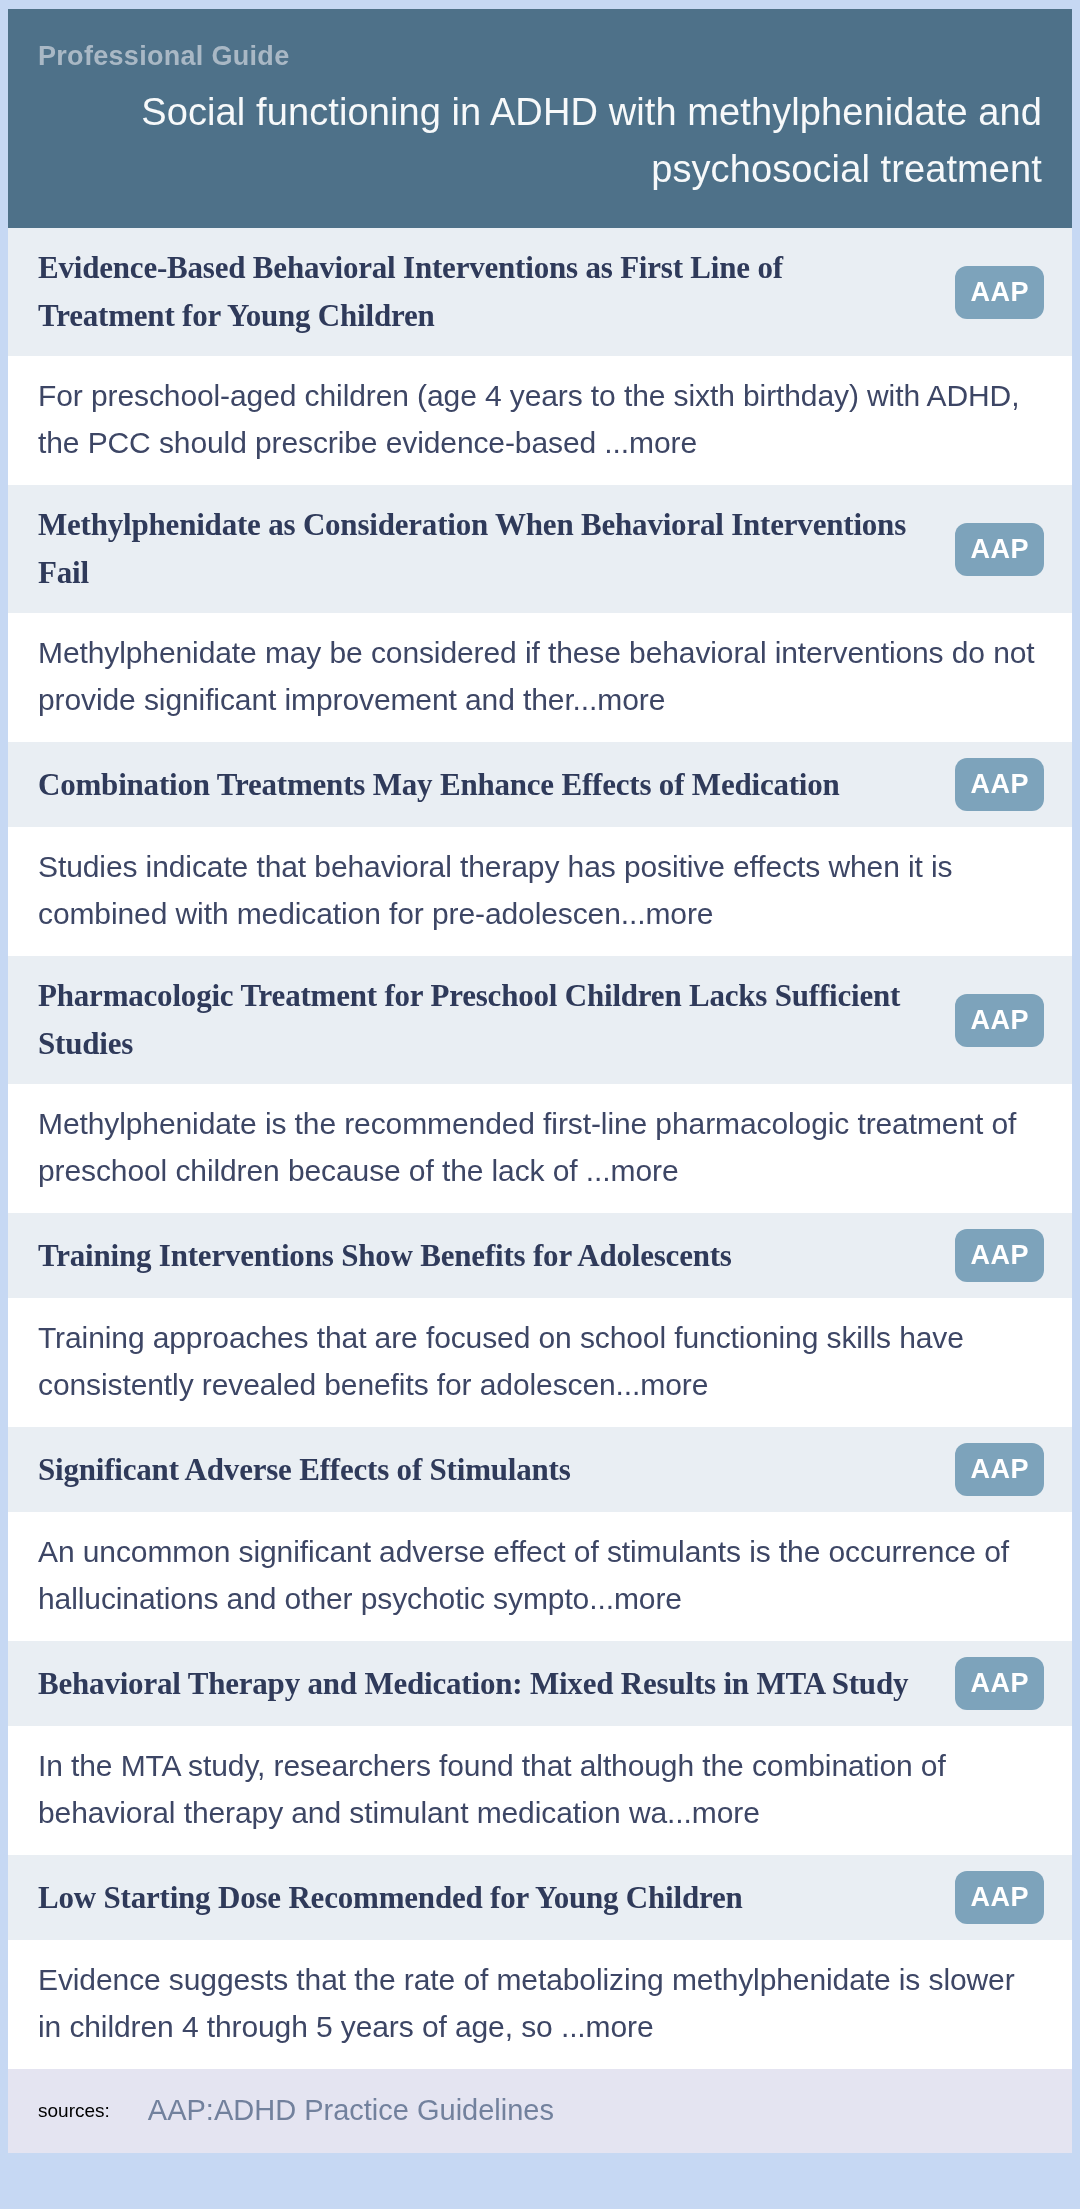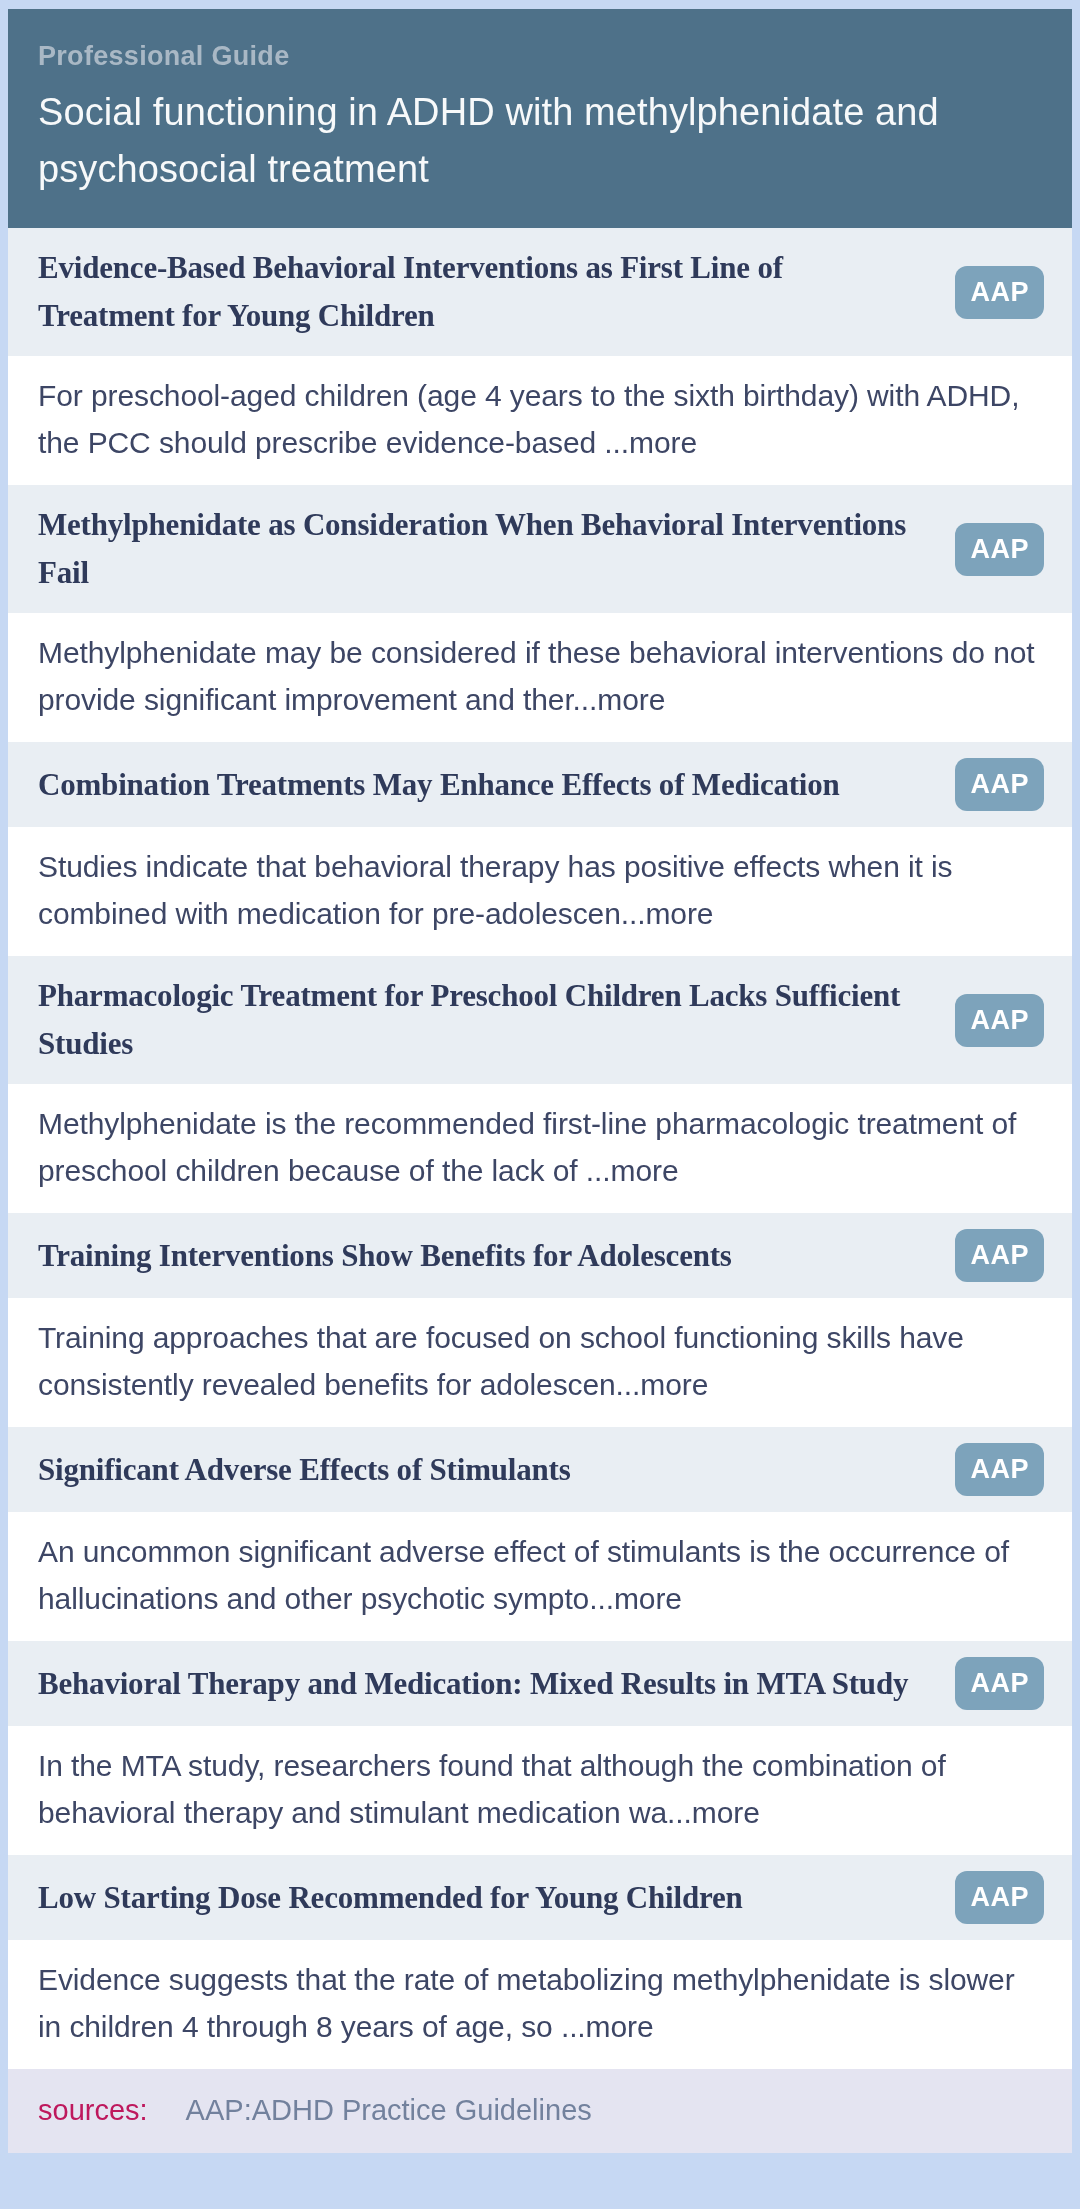--- a/index.html
+++ b/index.html
@@ -35,20 +35,21 @@
     letter-spacing: 0.3px;
     line-height: 1.3;
   }
   .guide-title {
     margin-top: 10px;
     font-size: 38px;
     font-weight: 400;
     color: var(--header_title_text);
     line-height: 1.5;
     letter-spacing: 0.1px;
+    text-align: right;
   }
 
   .sec-head {
     background: var(--section_head_bg);
     display: flex;
     align-items: center;
     justify-content: space-between;
     gap: 24px;
     padding: 16px 28px 16px 30px;
   }
@@ -90,22 +91,22 @@
   }
 
   .sources-bar {
     background: var(--footer_bg);
     display: flex;
     align-items: center;
     gap: 38px;
     padding: 23px 30px;
   }
   .sources-label {
-    font-size: 29px;
-    color: #be185d;
+    font-size: 19px;
+    color: #000000;
     line-height: 1.3;
   }
   .source-link {
     font-size: 29px;
     color: var(--source_text);
     line-height: 1.3;
     cursor: pointer;
   }
 </style>
 </head>
@@ -188,21 +189,21 @@
       <p><span>In the MTA study, researchers found that although the combination of behavioral therapy and stimulant medication wa...</span><span class="more">more</span></p>
     </div>
   </section>
 
   <section>
     <div class="sec-head">
       <h2 class="sec-title">Low Starting Dose Recommended for Young Children</h2>
       <span class="badge">AAP</span>
     </div>
     <div class="sec-body">
-      <p><span>Evidence suggests that the rate of metabolizing methylphenidate is slower in children 4 through 8 years of age, so ...</span><span class="more">more</span></p>
+      <p><span>Evidence suggests that the rate of metabolizing methylphenidate is slower in children 4 through 5 years of age, so ...</span><span class="more">more</span></p>
     </div>
   </section>
 </main>
 
   <footer class="sources-bar">
     <span class="sources-label">sources:</span>
     <span class="source-link">AAP:ADHD Practice Guidelines</span>
   </footer>
 
 </div>

